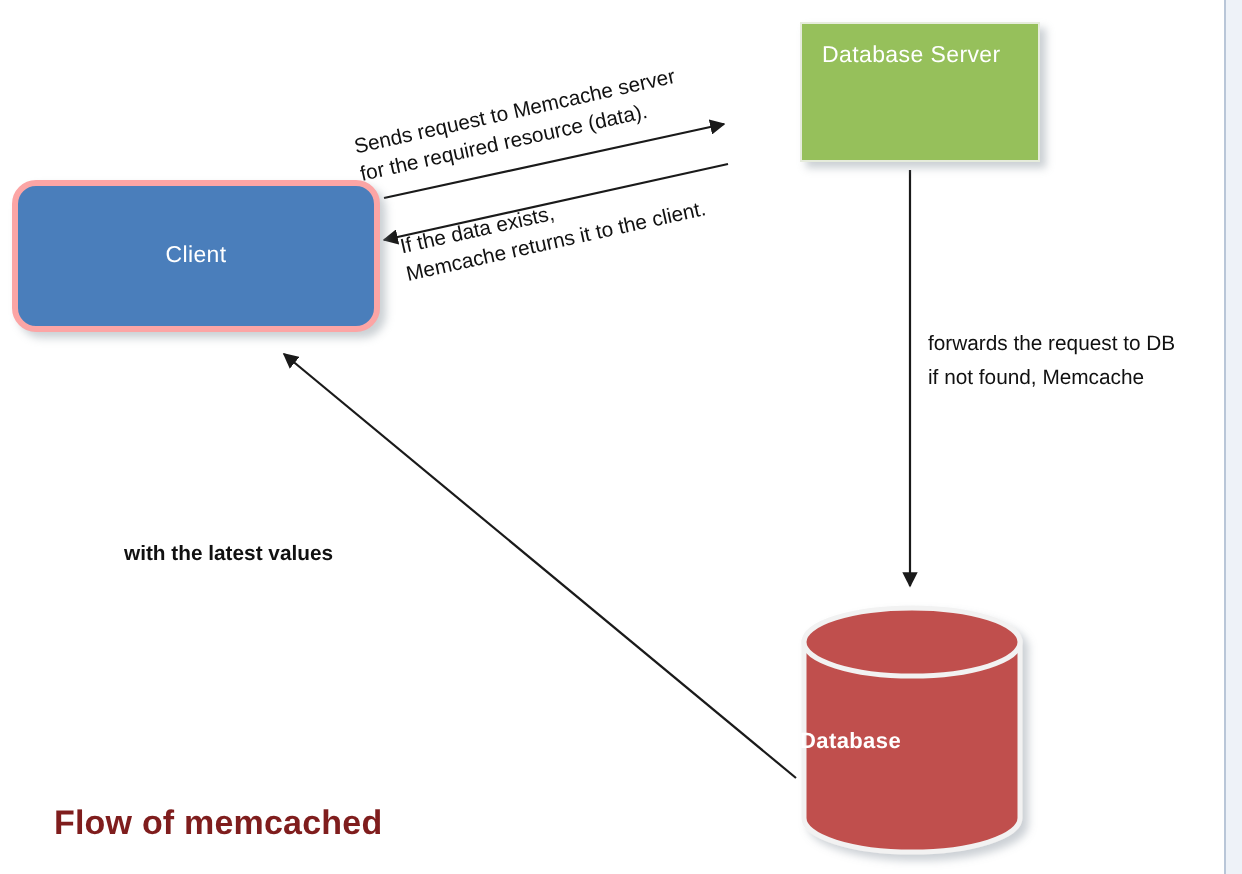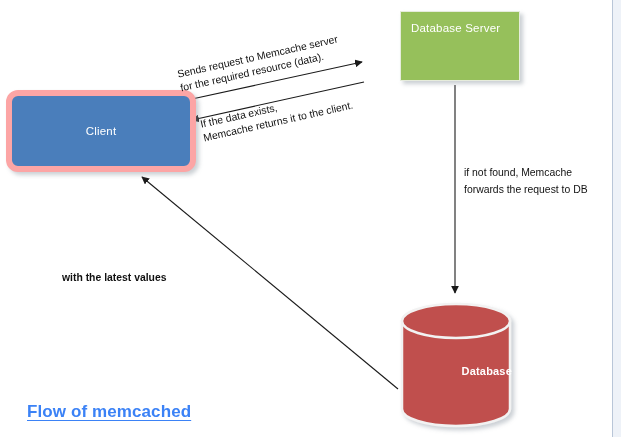--- a/index.html
+++ b/index.html
@@ -38,21 +38,21 @@
 
   
   #client-box {
     position: absolute;
     left: 6px;
     top: 90px;
     width: 178px;
     height: 70px;
     background: #4a7ebb;
     border-radius: 12px;
-    border: 6px solid #fca5a5;
+    border: 3px solid #fca5a5;
     box-shadow: 3px 3px 4px rgba(140,150,160,0.45);
     display: flex;
     align-items: center;
     justify-content: center;
   }
   #client-label {
     color: #ffffff;
     font-size: 11.5px;
     letter-spacing: .2px;
   }
@@ -87,21 +87,21 @@
   }
   #database-shape svg {
     display: block;
     overflow: visible;
   }
   #database-label {
     position: absolute;
     left: 0;
     top: 62px;
     width: 112px;
-    text-align: right;
+    text-align: left;
     color: #ffffff;
     font-size: 11px;
     font-weight: bold;
     letter-spacing: .2px;
   }
 
   
   #arrow-layer {
     position: absolute;
     left: 0;
@@ -149,24 +149,23 @@
     font-weight: bold;
     line-height: 14px;
     white-space: nowrap;
   }
 
   
   #caption {
     position: absolute;
     left: 27px;
     top: 402px;
-    color: #3b82f6;
+    color: #7f1d1d;
     font-size: 17px;
     font-weight: bold;
-    text-decoration: underline;
     text-underline-offset: 3px;
     letter-spacing: .1px;
   }
 </style>
 </head>
 <body>
 
 <div id="canvas">
 
   <svg id="arrow-layer" viewBox="0 0 621 437" xmlns="http://www.w3.org/2000/svg">
@@ -212,22 +211,22 @@
     <div>Sends request to Memcache server</div>
     <div>for the required resource (data).</div>
   </div>
 
   <div id="note-response" class="rot-note">
     <div>If the data exists,</div>
     <div>Memcache returns it to the client.</div>
   </div>
 
   <div id="note-notfound">
+    <div>forwards the request to DB</div>
     <div>if not found, Memcache</div>
-    <div>forwards the request to DB</div>
   </div>
 
   <div id="note-returned">
     <div>with the latest values</div>
   </div>
 
   <div id="caption">Flow of memcached</div>
 
   <div id="page-edge-line"></div>
   <div id="page-edge-strip"></div>

